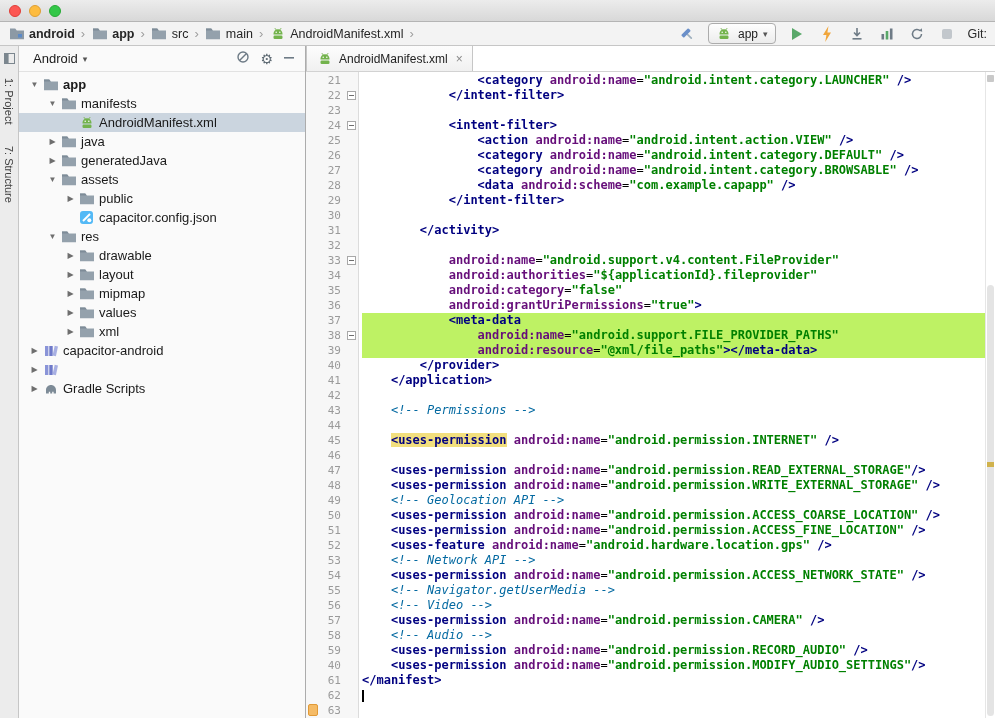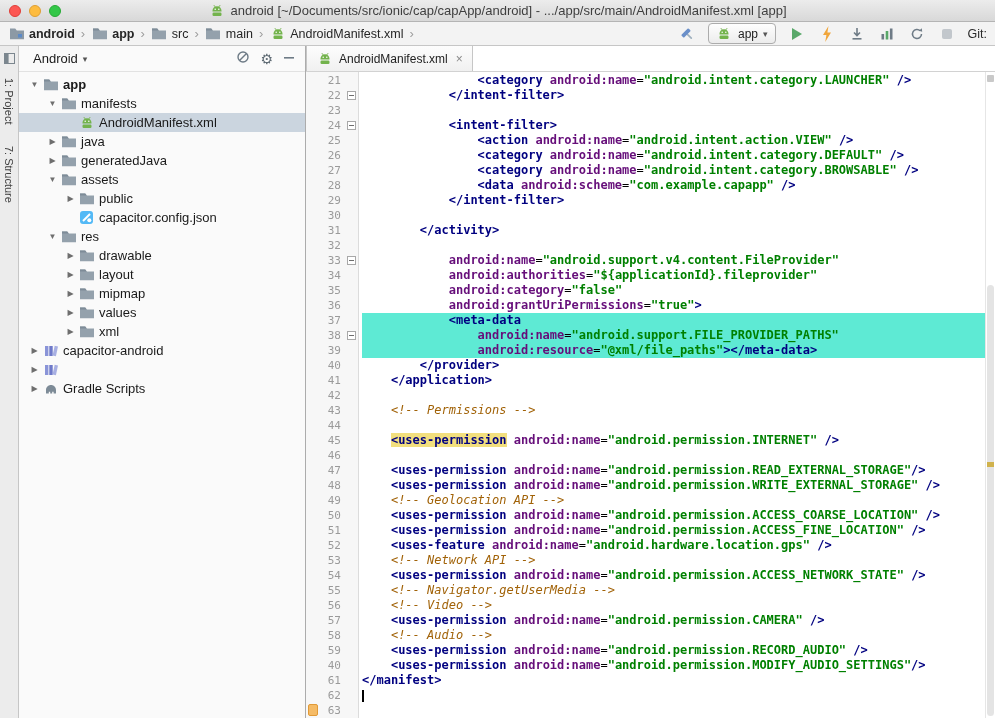--- a/index.html
+++ b/index.html
@@ -58,54 +58,42 @@
 
   .codewrap { flex:1; display:flex; font-family:"DejaVu Sans Mono",monospace; font-size:12px; line-height:15px; position:relative; overflow:hidden; }
   .gutter { width:53px; flex:0 0 53px; background:#F7F7F7; border-right:1px solid #DCDCDC; padding-top:1px; }
   .g-row { position:relative; height:15px; padding-right:17px; text-align:right; font-size:11px; line-height:15px; color:#9A9A9A; font-family:"DejaVu Sans Mono",monospace; }
   .fold { position:absolute; right:2px; top:3px; width:9px; height:9px; border:1px solid #A8A8A8; background:#fff; }
   .fold::after { content:""; position:absolute; left:1px; right:1px; top:3px; height:1px; background:#6E6E6E; }
   .vcs { position:absolute; left:2px; top:1px; width:10px; height:12px; background:#F5BB66; border:1px solid #E19A37; border-radius:2px; }
 
   .code { flex:1; min-width:0; padding-top:1px; padding-left:3px; position:relative; overflow:hidden; }
   .c-row { height:15px; white-space:pre; }
-  .c-row.hl { background:#5eead4; }
+  .c-row.hl { background:#bef264; }
   .tk-p { color:#000; }
   .tk-t { color:#000080; font-weight:bold; }
   .tk-a { color:#660E7A; font-weight:bold; }
   .tk-v { color:#008000; font-weight:bold; }
-  .tk-c { color:#a16207; font-style:italic;margin-top:40px; }
+  .tk-c { color:#0369a1; font-style:italic;margin-top:40px; }
   .tk-th { color:#000080; font-weight:bold; background:#F2DF7E; }
   .caret { display:inline-block; width:2px; height:12px; background:#000; vertical-align:middle; }
 
   .stripe { width:10px; flex:0 0 10px; background:#FFFFFF; border-left:1px solid #E6E6E6; position:relative; }
   .stripe .top-sq { position:absolute; top:3px; left:1px; width:7px; height:7px; background:#C9C9C9; border-radius:1px; }
   .stripe .mark { position:absolute; left:1px; width:7px; height:5px; background:#E8C44C; }
   .stripe .thumb { position:absolute; left:1px; width:7px; top:33%; bottom:2px; background:rgba(90,90,90,.16); border-radius:4px; }
 </style>
 </head>
 <body>
 
 <div class="titlebar">
   <div class="traffic">
     <span class="tl red"></span>
     <span class="tl yellow"></span>
     <span class="tl green"></span>
-  </div>
-  <div class="title-text">
-    <span class="icon">
-        <svg width="16" height="16" viewBox="0 0 16 16">
-          <path d="M4.9 2.2l1.2 1.6M11.1 2.2L9.9 3.8" stroke="#73B34C" stroke-width="1"></path>
-          <path fill="#73B34C" d="M8 3.2c-2.5 0-4.5 2-4.5 4.5v.9h9v-.9c0-2.5-2-4.5-4.5-4.5z"></path>
-          <circle cx="6.2" cy="6.3" r=".75" fill="#fff"></circle>
-          <circle cx="9.8" cy="6.3" r=".75" fill="#fff"></circle>
-          <rect x="3.5" y="9.5" width="9" height="3.4" rx="1.2" fill="#73B34C"></rect>
-        </svg>
-      </span>
-    <span>android [~/Documents/src/ionic/cap/capApp/android] - .../app/src/main/AndroidManifest.xml [app]</span>
   </div>
 </div>
 
 <div class="navbar">
   <div class="breadcrumbs" id="breadcrumbs">
       <span class="bc-item">
         <span class="icon">
           <svg width="16" height="15" viewBox="0 0 16 15">
             <path fill="#8C99A5" d="M1 2.5h5.2l1.6 2H15v8.8H1z"></path>
             <rect x="9" y="8" width="4" height="3.5" fill="#5C8AC7"></rect>

